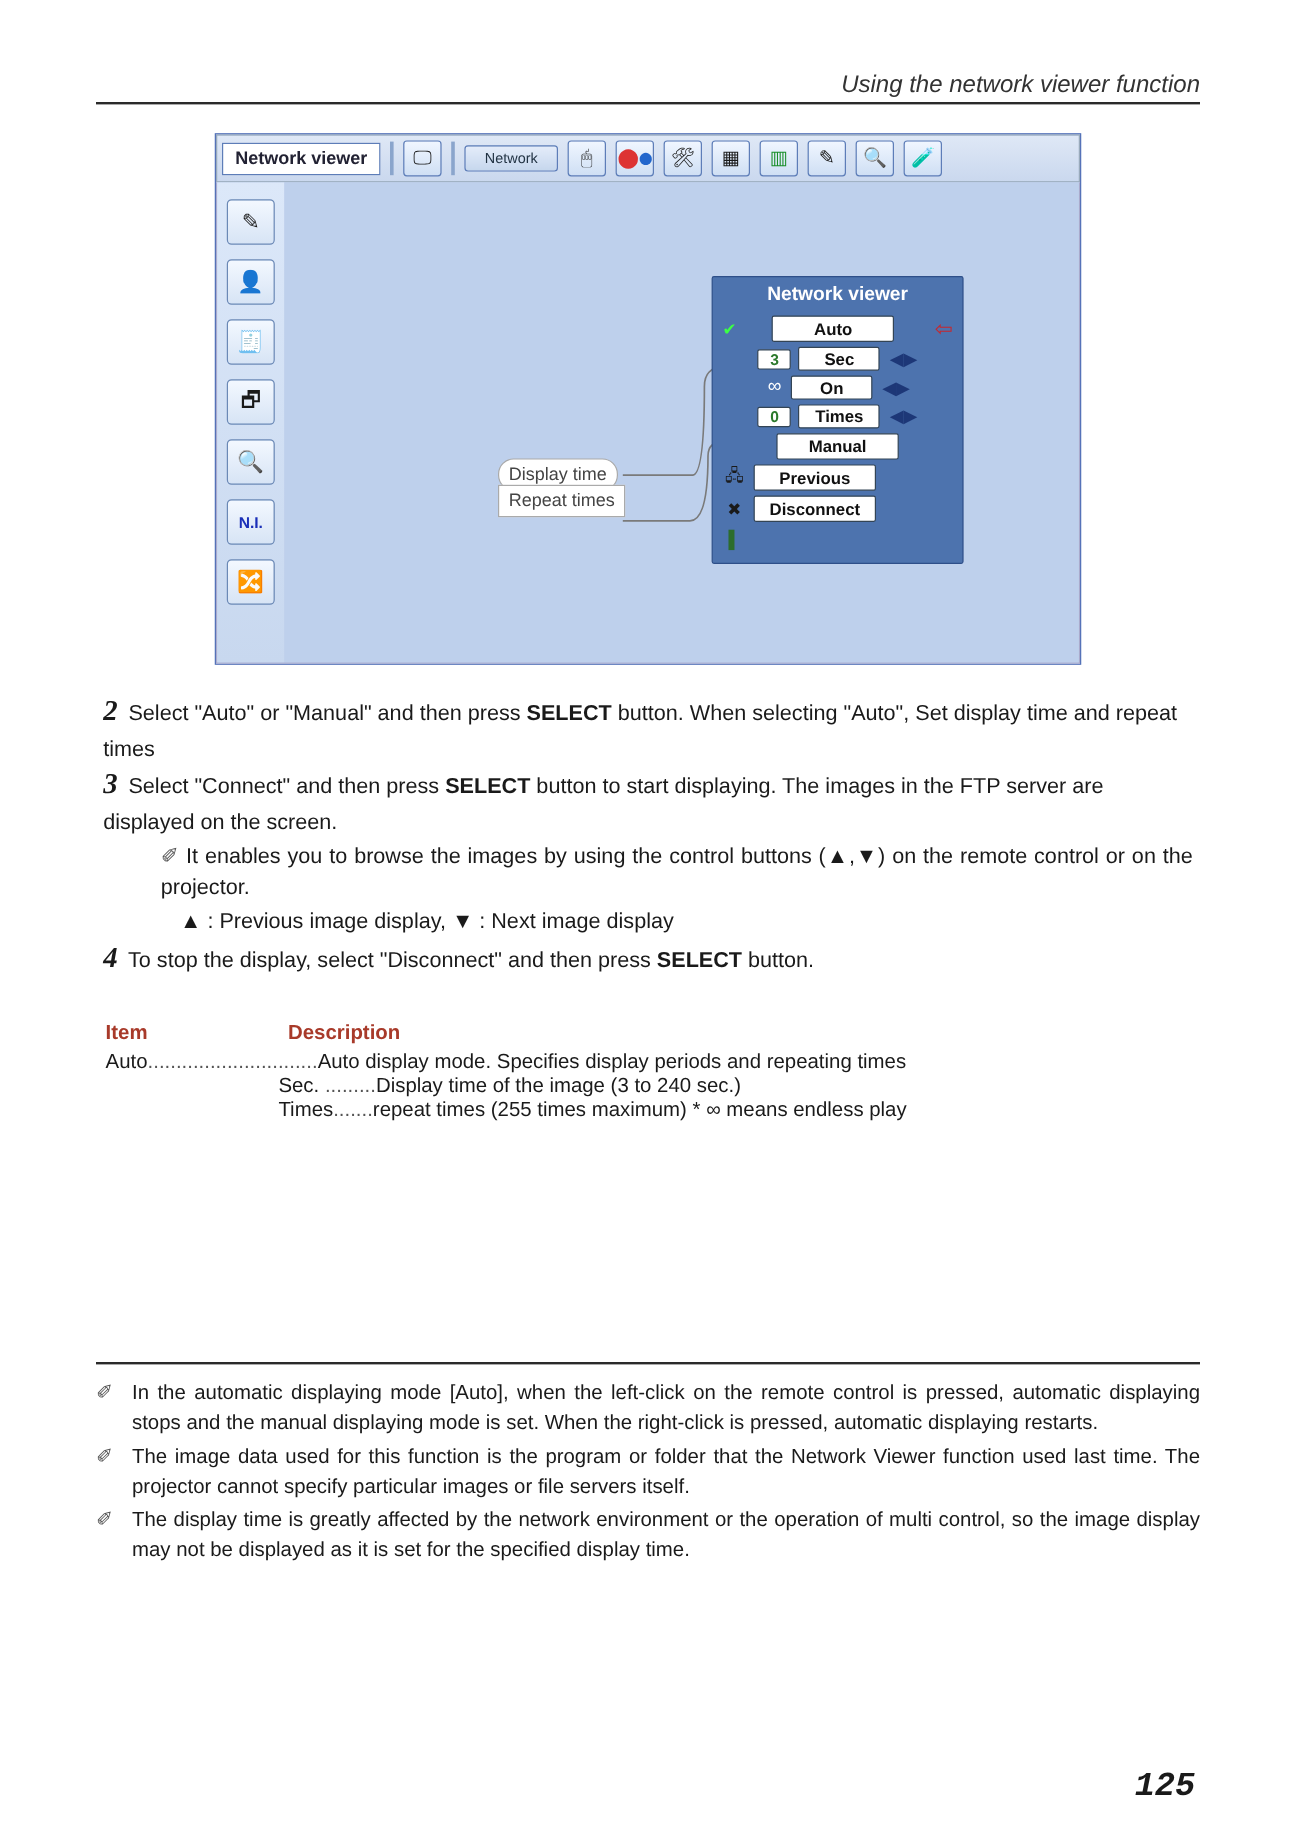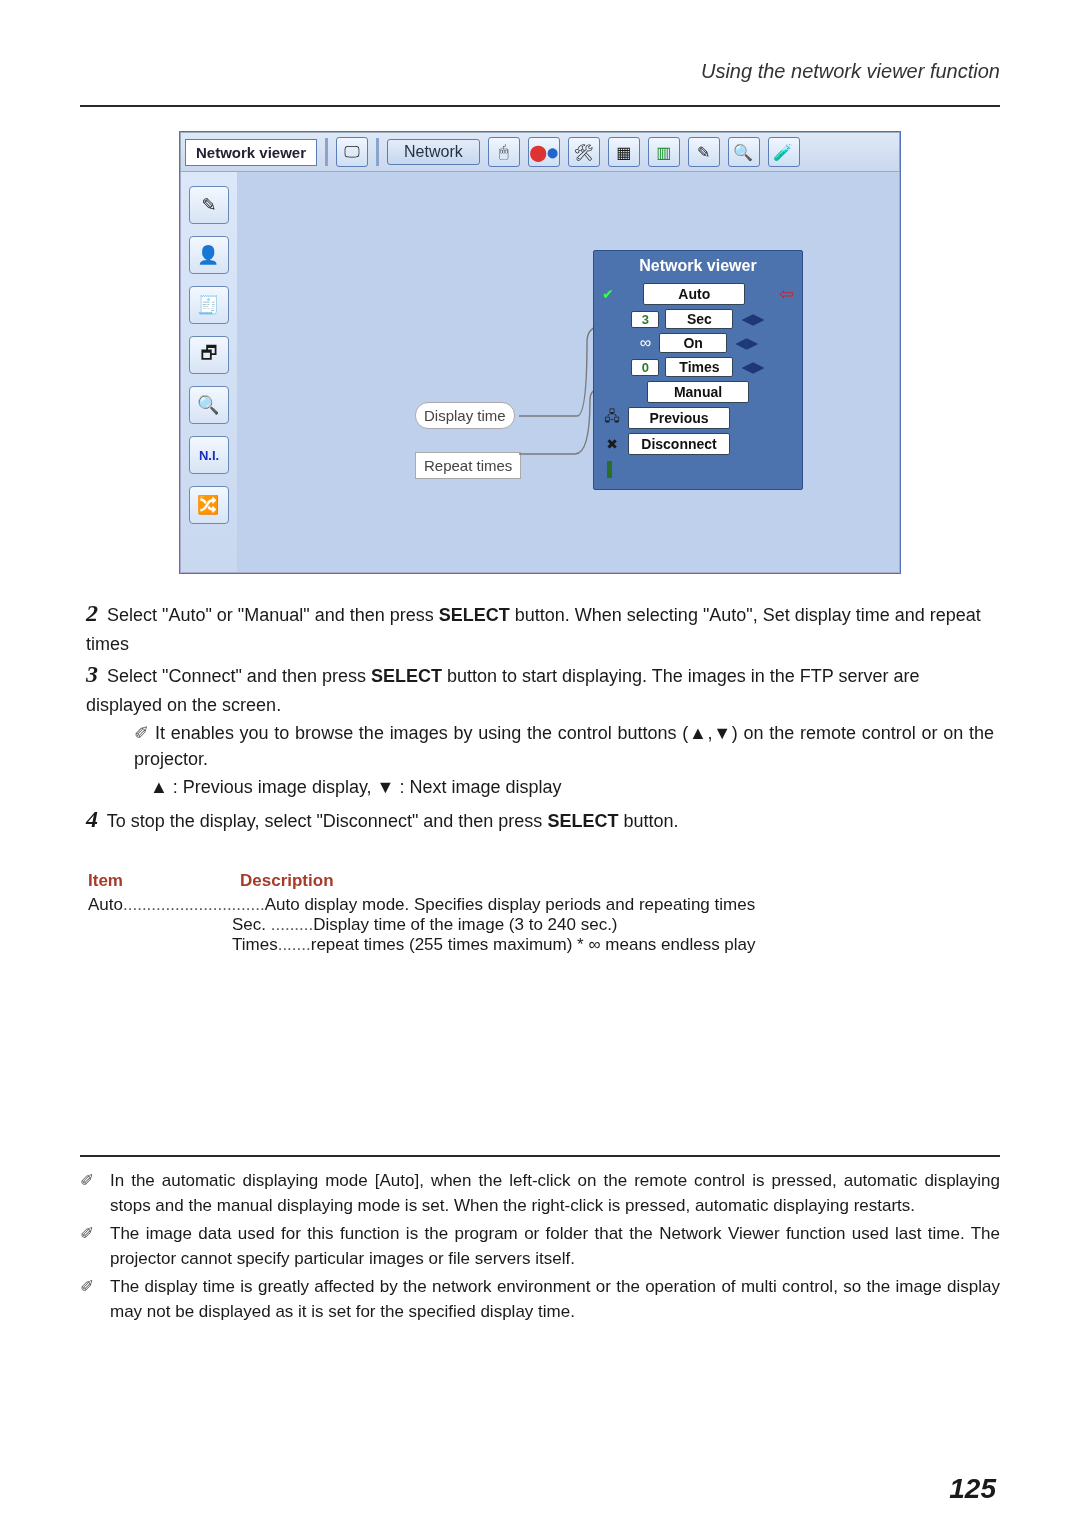--- a/index.html
+++ b/index.html
@@ -1,25 +1,25 @@
 <!DOCTYPE html>
 <html><head>
 <meta charset="utf-8">
 <style>
   html,body{margin:0;padding:0;background:#fff;}
   body{font-family:"Segoe UI","Myriad Pro",Arial,sans-serif;color:#1a1a1a;}
   .page{width:1080px;height:1527px;box-sizing:border-box;padding:60px 80px 0 80px;position:relative;}
-  .hdr-title{font-style:italic;font-size:20px;color:#333;text-align:right;margin:0 0 22px 0;}
+  .hdr-title{font-style:italic;font-size:20px;color:#333;text-align:right;margin:0 0 2px 0;}
   .hdr-rule{border:0;border-top:2px solid #2a2a2a;margin:0 0 24px 0;}
   .figure{display:block;margin:12px auto;width:720px;border:1px solid #5572b8;background:#bed0ec;padding:0;}
   .nv-header{height:38px;border:1px solid #9ab;background:linear-gradient(#dfe8f6,#cad8ee);display:flex;align-items:center;gap:8px;padding:0 4px;}
   .nv-title{background:#fff;border:1px solid #5d7db8;padding:4px 10px;font-size:15px;font-weight:bold;color:#223;}
   .nv-sep{width:3px;height:28px;background:#8aa5cc;}
   .nv-ico{width:30px;height:28px;border:1px solid #5d7db8;border-radius:3px;display:inline-flex;align-items:center;justify-content:center;font-size:16px;background:linear-gradient(#f0f6ff,#cfdff4);}
-  .nv-net{background:linear-gradient(#e4ecfa,#c6d7ed);border:1px solid #5d7db8;border-radius:3px;padding:3px 16px;font-size:16px;color:#223344;}
+  .nv-net{background:linear-gradient(#e4ecfa,#c6d7ed);border:1px solid #5d7db8;border-radius:3px;padding:3px 16px;font-size:12px;color:#223344;}
   .nv-body{display:flex;min-height:400px;border:1px solid #aac;border-top:none;background:#bed0ec;}
   .nv-side{width:56px;background:linear-gradient(#dce8f9,#c8d8ef);display:flex;flex-direction:column;align-items:center;gap:12px;padding:14px 0;}
   .sb{width:38px;height:36px;border:1px solid #6b89b6;border-radius:4px;background:linear-gradient(#f3f8ff,#d7e4f5);display:flex;align-items:center;justify-content:center;font-size:18px;}
   .sb.ni{font-weight:bold;font-size:13px;color:#1a2fb8;}
   .nv-main{flex:1;position:relative;background:#bed0ec;}
   
   .panel{position:absolute;right:96px;top:78px;width:208px;border:1px solid #2e4f89;background:#4d73ae;border-radius:2px;padding-bottom:8px;}
   .panel-title{color:#fff;font-weight:bold;text-align:center;padding:6px 0;font-size:16px;}
   .prow{display:flex;align-items:center;gap:6px;padding:2px 8px;}
   .chk{color:#3cff46;font-size:14px;}
@@ -44,21 +44,21 @@
   .tbl-hdr{display:flex;color:#a83a2a;font-weight:bold;margin-bottom:4px;}
   .tbl-hdr .c1{width:152px;}
   .row{white-space:nowrap;}
   .sub{margin-left:144px;}
   .dots{color:#555;}
   
   .ftr-rule{border:0;border-top:2px solid #2a2a2a;margin:200px 0 12px 0;}
   .notes{font-size:17px;line-height:1.45;text-align:justify;}
   .note{display:flex;margin:4px 0;}
   .note .hand{flex:0 0 24px;}
-  .page-num{position:absolute;right:84px;bottom:22px;font-family:Liberation Sans, sans-serif;font-style:italic;font-weight:bold;font-size:28px;color:#1a1a1a;}
+  .page-num{position:absolute;right:84px;bottom:22px;font-family:Liberation Mono, monospace;font-style:italic;font-weight:bold;font-size:28px;color:#1a1a1a;}
 </style>
 </head>
 <body>
 
 <div class="page">
   <div class="hdr-title">Using the network viewer function</div>
   <hr class="hdr-rule">
 
   <div class="figure">
 
@@ -83,21 +83,21 @@
         <div class="sb">👤</div>
         <div class="sb">🧾</div>
         <div class="sb">🗗</div>
         <div class="sb">🔍</div>
         <div class="sb ni">N.I.</div>
         <div class="sb">🔀</div>
       </div>
       <div class="nv-main">
 
         <div class="lbl" style="left:178px;top:230px;border-radius:13px;">Display time</div>
-        <div class="lbl" style="left:178px;top:280px;">Repeat times</div>
+        <div class="lbl" style="left:178px;top:252px;">Repeat times</div>
         <svg class="lead" style="left:280px;top:150px;" width="110" height="150">
           <path d="M2 94 H60 Q70 94 70 20 Q70 4 86 4 H106" stroke="#7a7a7a" stroke-width="1.4"></path>
           <path d="M2 132 H58 Q73 132 73 78 Q73 66 86 66 H106" stroke="#7a7a7a" stroke-width="1.4"></path>
         </svg>
 
         <div class="panel">
           <div class="panel-title">Network viewer</div>
           <div class="prow">
             <span class="chk">✔</span>
             <span style="flex:1;display:flex;justify-content:center;">

